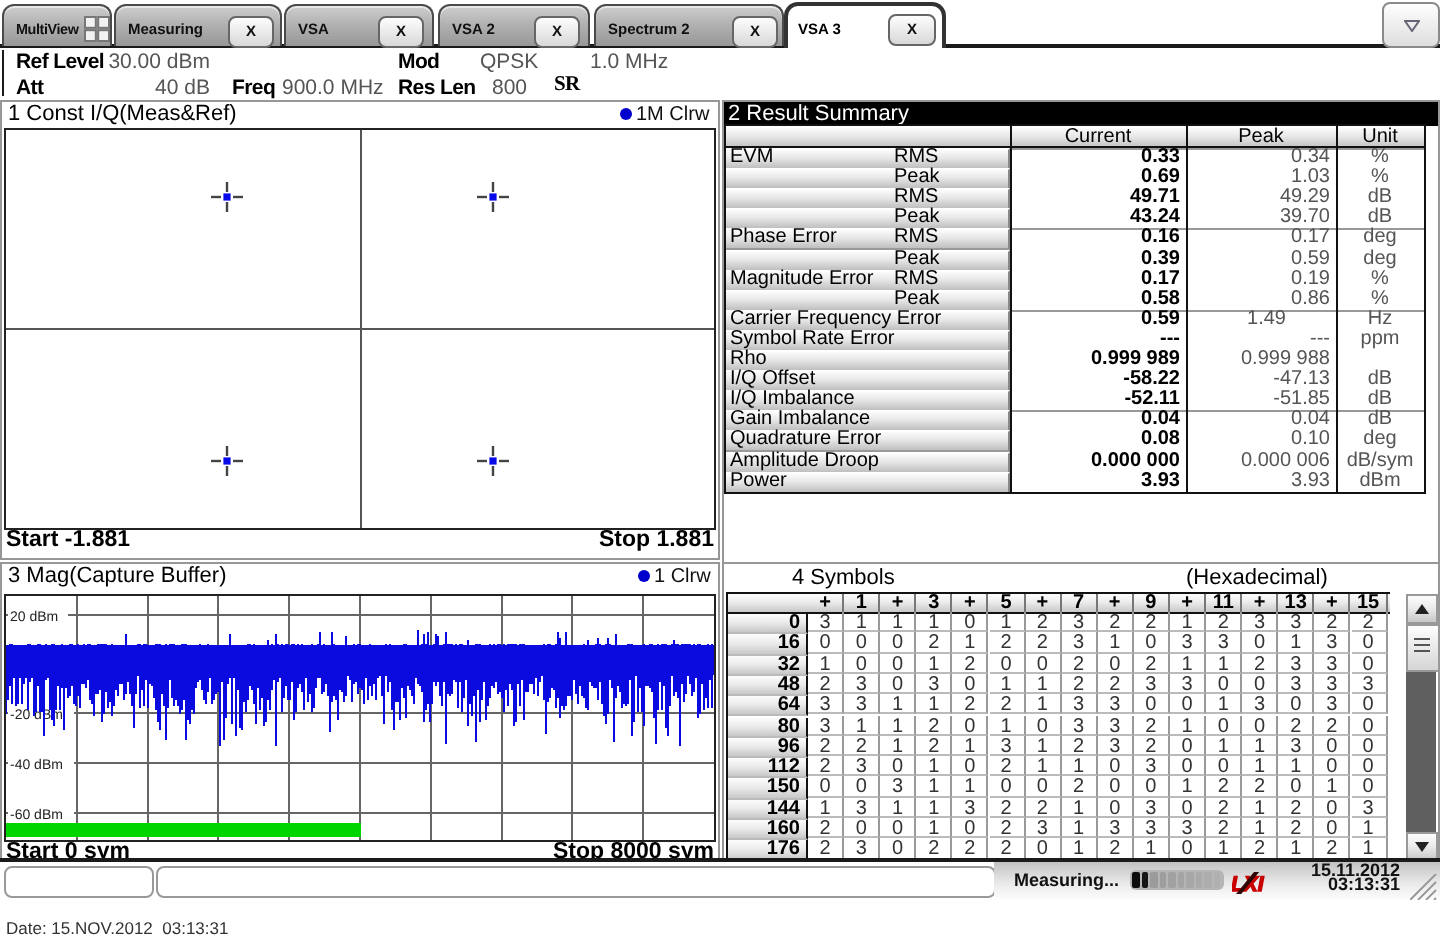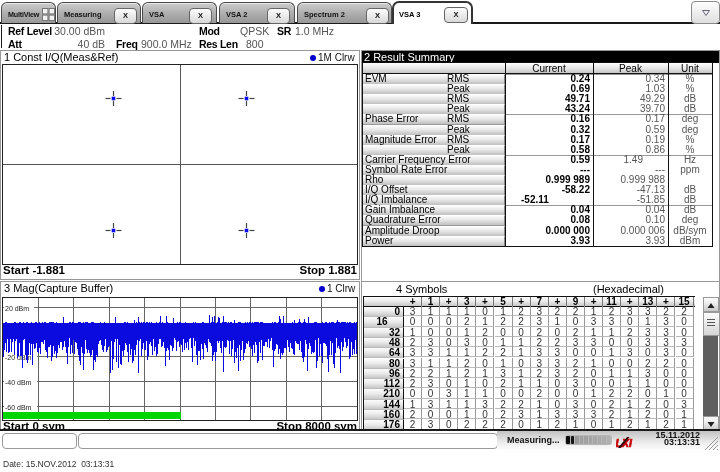--- a/index.html
+++ b/index.html
@@ -70,21 +70,21 @@
       <path d="M0.5 0.5 L7.5 0.5 L4 5.5 Z" fill="none" stroke="#667" stroke-width="1"></path>
     </svg>
 </div>
 
 <div id="info">
   <div class="abs" style="left:0.5px;top:0.5px;width:1.5px;height:23px;background:#1a1a1a;"></div>
   <b class="abs" style="left:8px;top:1px;">Ref Level</b>
     <span class="v abs" style="left:40px;top:1px;width:65px;text-align:right;">30.00 dBm</span>
   <b class="abs" style="left:199px;top:1px;">Mod</b>
     <span class="v abs" style="left:240px;top:1px;">QPSK</span>
-  <b class="abs" style="left:277px;top:1px;">SR</b>
+  <b class="abs" style="left:277px;top:13px;font-family:Liberation Serif, serif;">SR</b>
     <span class="v abs" style="left:295px;top:1px;">1.0 MHz</span>
   <b class="abs" style="left:8px;top:14px;">Att</b>
     <span class="v abs" style="left:40px;top:14px;width:65px;text-align:right;">40 dB</span>
   <b class="abs" style="left:116px;top:14px;">Freq</b>
     <span class="v abs" style="left:141px;top:14px;">900.0 MHz</span>
   <b class="abs" style="left:199px;top:14px;">Res Len</b>
     <span class="v abs" style="left:246px;top:14px;">800</span>
 </div>
 
 <div class="win" id="w1" style="left:0px;top:50px;width:358px;height:228px;">
@@ -133,21 +133,21 @@
   <div id="rs">
       <div class="abs" style="left:0px;top:11px;width:349px;height:183px;border:1px solid #111;background:#fff;font-size:10px;overflow:hidden;">
         <div class="abs btncell" style="left:0;top:0;width:349px;height:10.0px;"></div>
         <div class="abs" style="left:142px;top:-0.5px;width:88px;height:10.0px;text-align:center;">Current</div>
         <div class="abs" style="left:230px;top:-0.5px;width:75px;height:10.0px;text-align:center;">Peak</div>
         <div class="abs" style="left:305px;top:-0.5px;width:44px;height:10.0px;text-align:center;">Unit</div>
         <div class="abs" style="left:0;top:10.0px;width:349px;height:1px;background:#111;"></div>
         <div class="abs btncell" style="left:0;top:11.0px;width:141px;height:9.1px;border-right:1px solid #888;"></div>
         <div class="abs" style="left:2px;top:10.0px;width:130px;white-space:nowrap;">EVM</div>
         <div class="abs" style="left:84px;top:10.0px;">RMS</div>
-        <div class="abs" style="left:142px;top:10.0px;width:85px;text-align:right;font-weight:bold;">0.24</div>
+        <div class="abs" style="left:142px;top:10.0px;width:85px;text-align:right;font-weight:bold;">0.33</div>
         <div class="abs" style="left:230px;top:10.0px;width:72px;text-align:right;color:#555;">0.34</div>
         <div class="abs" style="left:305px;top:10.0px;width:44px;text-align:center;color:#555;">%</div>
         <div class="abs btncell" style="left:0;top:21.1px;width:141px;height:9.1px;border-right:1px solid #888;"></div>
         <div class="abs" style="left:84px;top:20.1px;">Peak</div>
         <div class="abs" style="left:142px;top:20.1px;width:85px;text-align:right;font-weight:bold;">0.69</div>
         <div class="abs" style="left:230px;top:20.1px;width:72px;text-align:right;color:#555;">1.03</div>
         <div class="abs" style="left:305px;top:20.1px;width:44px;text-align:center;color:#555;">%</div>
         <div class="abs btncell" style="left:0;top:31.2px;width:141px;height:9.1px;border-right:1px solid #888;"></div>
         <div class="abs" style="left:84px;top:30.2px;">RMS</div>
         <div class="abs" style="left:142px;top:30.2px;width:85px;text-align:right;font-weight:bold;">49.71</div>
@@ -160,21 +160,21 @@
         <div class="abs" style="left:305px;top:40.3px;width:44px;text-align:center;color:#555;">dB</div>
         <div class="abs" style="left:142px;top:51.4px;width:207px;height:1px;background:#999;"></div>
         <div class="abs btncell" style="left:0;top:51.4px;width:141px;height:9.1px;border-right:1px solid #888;"></div>
         <div class="abs" style="left:2px;top:50.4px;width:130px;white-space:nowrap;">Phase Error</div>
         <div class="abs" style="left:84px;top:50.4px;">RMS</div>
         <div class="abs" style="left:142px;top:50.4px;width:85px;text-align:right;font-weight:bold;">0.16</div>
         <div class="abs" style="left:230px;top:50.4px;width:72px;text-align:right;color:#555;">0.17</div>
         <div class="abs" style="left:305px;top:50.4px;width:44px;text-align:center;color:#555;">deg</div>
         <div class="abs btncell" style="left:0;top:61.5px;width:141px;height:9.1px;border-right:1px solid #888;"></div>
         <div class="abs" style="left:84px;top:60.5px;">Peak</div>
-        <div class="abs" style="left:142px;top:60.5px;width:85px;text-align:right;font-weight:bold;">0.32</div>
+        <div class="abs" style="left:142px;top:60.5px;width:85px;text-align:right;font-weight:bold;">0.39</div>
         <div class="abs" style="left:230px;top:60.5px;width:72px;text-align:right;color:#555;">0.59</div>
         <div class="abs" style="left:305px;top:60.5px;width:44px;text-align:center;color:#555;">deg</div>
         <div class="abs btncell" style="left:0;top:71.6px;width:141px;height:9.1px;border-right:1px solid #888;"></div>
         <div class="abs" style="left:2px;top:70.6px;width:130px;white-space:nowrap;">Magnitude Error</div>
         <div class="abs" style="left:84px;top:70.6px;">RMS</div>
         <div class="abs" style="left:142px;top:70.6px;width:85px;text-align:right;font-weight:bold;">0.17</div>
         <div class="abs" style="left:230px;top:70.6px;width:72px;text-align:right;color:#555;">0.19</div>
         <div class="abs" style="left:305px;top:70.6px;width:44px;text-align:center;color:#555;">%</div>
         <div class="abs btncell" style="left:0;top:81.7px;width:141px;height:9.1px;border-right:1px solid #888;"></div>
         <div class="abs" style="left:84px;top:80.7px;">Peak</div>
@@ -197,21 +197,21 @@
         <div class="abs" style="left:142px;top:111.0px;width:85px;text-align:right;font-weight:bold;">0.999 989</div>
         <div class="abs" style="left:230px;top:111.0px;width:72px;text-align:right;color:#555;">0.999 988</div>
         <div class="abs" style="left:305px;top:111.0px;width:44px;text-align:center;color:#555;"></div>
         <div class="abs btncell" style="left:0;top:122.1px;width:141px;height:9.1px;border-right:1px solid #888;"></div>
         <div class="abs" style="left:2px;top:121.1px;width:130px;white-space:nowrap;">I/Q Offset</div>
         <div class="abs" style="left:142px;top:121.1px;width:85px;text-align:right;font-weight:bold;">-58.22</div>
         <div class="abs" style="left:230px;top:121.1px;width:72px;text-align:right;color:#555;">-47.13</div>
         <div class="abs" style="left:305px;top:121.1px;width:44px;text-align:center;color:#555;">dB</div>
         <div class="abs btncell" style="left:0;top:132.2px;width:141px;height:9.1px;border-right:1px solid #888;"></div>
         <div class="abs" style="left:2px;top:131.2px;width:130px;white-space:nowrap;">I/Q Imbalance</div>
-        <div class="abs" style="left:142px;top:131.2px;width:85px;font-weight:bold;padding-left:16px;">-52.11</div>
+        <div class="abs" style="left:142px;top:131.2px;width:85px;text-align:right;font-weight:bold;">-52.11</div>
         <div class="abs" style="left:230px;top:131.2px;width:72px;text-align:right;color:#555;">-51.85</div>
         <div class="abs" style="left:305px;top:131.2px;width:44px;text-align:center;color:#555;">dB</div>
         <div class="abs" style="left:142px;top:142.3px;width:207px;height:1px;background:#999;"></div>
         <div class="abs btncell" style="left:0;top:142.3px;width:141px;height:9.1px;border-right:1px solid #888;"></div>
         <div class="abs" style="left:2px;top:141.3px;width:130px;white-space:nowrap;">Gain Imbalance</div>
         <div class="abs" style="left:142px;top:141.3px;width:85px;text-align:right;font-weight:bold;">0.04</div>
         <div class="abs" style="left:230px;top:141.3px;width:72px;text-align:right;color:#555;">0.04</div>
         <div class="abs" style="left:305px;top:141.3px;width:44px;text-align:center;color:#555;">dB</div>
         <div class="abs btncell" style="left:0;top:152.4px;width:141px;height:9.1px;border-right:1px solid #888;"></div>
         <div class="abs" style="left:2px;top:151.4px;width:130px;white-space:nowrap;">Quadrature Error</div>
@@ -307,21 +307,21 @@
         <div class="abs" style="left:166.7px;top:9.0px;width:18.1px;height:10.30px;text-align:center;color:#333;border-right:1px solid #999;border-bottom:1px solid #bbb;box-sizing:border-box;">3</div>
         <div class="abs" style="left:184.8px;top:9.0px;width:18.1px;height:10.30px;text-align:center;color:#333;border-right:1px solid #999;border-bottom:1px solid #bbb;box-sizing:border-box;">2</div>
         <div class="abs" style="left:202.9px;top:9.0px;width:18.1px;height:10.30px;text-align:center;color:#333;border-right:1px solid #999;border-bottom:1px solid #bbb;box-sizing:border-box;">2</div>
         <div class="abs" style="left:221.0px;top:9.0px;width:18.1px;height:10.30px;text-align:center;color:#333;border-right:1px solid #999;border-bottom:1px solid #bbb;box-sizing:border-box;">1</div>
         <div class="abs" style="left:239.1px;top:9.0px;width:18.1px;height:10.30px;text-align:center;color:#333;border-right:1px solid #999;border-bottom:1px solid #bbb;box-sizing:border-box;">2</div>
         <div class="abs" style="left:257.2px;top:9.0px;width:18.1px;height:10.30px;text-align:center;color:#333;border-right:1px solid #999;border-bottom:1px solid #bbb;box-sizing:border-box;">3</div>
         <div class="abs" style="left:275.3px;top:9.0px;width:18.1px;height:10.30px;text-align:center;color:#333;border-right:1px solid #999;border-bottom:1px solid #bbb;box-sizing:border-box;">3</div>
         <div class="abs" style="left:293.4px;top:9.0px;width:18.1px;height:10.30px;text-align:center;color:#333;border-right:1px solid #999;border-bottom:1px solid #bbb;box-sizing:border-box;">2</div>
         <div class="abs" style="left:311.5px;top:9.0px;width:18.1px;height:10.30px;text-align:center;color:#333;border-right:1px solid #999;border-bottom:1px solid #bbb;box-sizing:border-box;">2</div>
         <div class="abs sbtn" style="left:0;top:20.3px;width:39.0px;height:9.30px;border-right:1px solid #111;border-bottom:1px solid #bbb;"></div>
-        <div class="abs" style="left:0;top:19.3px;width:36.0px;text-align:center;font-weight:bold;">16</div>
+        <div class="abs" style="left:0;top:19.3px;width:36.0px;text-align:right;font-weight:bold;">16</div>
         <div class="abs" style="left:40.0px;top:19.3px;width:18.1px;height:10.30px;text-align:center;color:#333;border-right:1px solid #999;border-bottom:1px solid #bbb;box-sizing:border-box;">0</div>
         <div class="abs" style="left:58.1px;top:19.3px;width:18.1px;height:10.30px;text-align:center;color:#333;border-right:1px solid #999;border-bottom:1px solid #bbb;box-sizing:border-box;">0</div>
         <div class="abs" style="left:76.2px;top:19.3px;width:18.1px;height:10.30px;text-align:center;color:#333;border-right:1px solid #999;border-bottom:1px solid #bbb;box-sizing:border-box;">0</div>
         <div class="abs" style="left:94.3px;top:19.3px;width:18.1px;height:10.30px;text-align:center;color:#333;border-right:1px solid #999;border-bottom:1px solid #bbb;box-sizing:border-box;">2</div>
         <div class="abs" style="left:112.4px;top:19.3px;width:18.1px;height:10.30px;text-align:center;color:#333;border-right:1px solid #999;border-bottom:1px solid #bbb;box-sizing:border-box;">1</div>
         <div class="abs" style="left:130.5px;top:19.3px;width:18.1px;height:10.30px;text-align:center;color:#333;border-right:1px solid #999;border-bottom:1px solid #bbb;box-sizing:border-box;">2</div>
         <div class="abs" style="left:148.6px;top:19.3px;width:18.1px;height:10.30px;text-align:center;color:#333;border-right:1px solid #999;border-bottom:1px solid #bbb;box-sizing:border-box;">2</div>
         <div class="abs" style="left:166.7px;top:19.3px;width:18.1px;height:10.30px;text-align:center;color:#333;border-right:1px solid #999;border-bottom:1px solid #bbb;box-sizing:border-box;">3</div>
         <div class="abs" style="left:184.8px;top:19.3px;width:18.1px;height:10.30px;text-align:center;color:#333;border-right:1px solid #999;border-bottom:1px solid #bbb;box-sizing:border-box;">1</div>
         <div class="abs" style="left:202.9px;top:19.3px;width:18.1px;height:10.30px;text-align:center;color:#333;border-right:1px solid #999;border-bottom:1px solid #bbb;box-sizing:border-box;">0</div>
@@ -433,21 +433,21 @@
         <div class="abs" style="left:166.7px;top:81.1px;width:18.1px;height:10.30px;text-align:center;color:#333;border-right:1px solid #999;border-bottom:1px solid #bbb;box-sizing:border-box;">1</div>
         <div class="abs" style="left:184.8px;top:81.1px;width:18.1px;height:10.30px;text-align:center;color:#333;border-right:1px solid #999;border-bottom:1px solid #bbb;box-sizing:border-box;">0</div>
         <div class="abs" style="left:202.9px;top:81.1px;width:18.1px;height:10.30px;text-align:center;color:#333;border-right:1px solid #999;border-bottom:1px solid #bbb;box-sizing:border-box;">3</div>
         <div class="abs" style="left:221.0px;top:81.1px;width:18.1px;height:10.30px;text-align:center;color:#333;border-right:1px solid #999;border-bottom:1px solid #bbb;box-sizing:border-box;">0</div>
         <div class="abs" style="left:239.1px;top:81.1px;width:18.1px;height:10.30px;text-align:center;color:#333;border-right:1px solid #999;border-bottom:1px solid #bbb;box-sizing:border-box;">0</div>
         <div class="abs" style="left:257.2px;top:81.1px;width:18.1px;height:10.30px;text-align:center;color:#333;border-right:1px solid #999;border-bottom:1px solid #bbb;box-sizing:border-box;">1</div>
         <div class="abs" style="left:275.3px;top:81.1px;width:18.1px;height:10.30px;text-align:center;color:#333;border-right:1px solid #999;border-bottom:1px solid #bbb;box-sizing:border-box;">1</div>
         <div class="abs" style="left:293.4px;top:81.1px;width:18.1px;height:10.30px;text-align:center;color:#333;border-right:1px solid #999;border-bottom:1px solid #bbb;box-sizing:border-box;">0</div>
         <div class="abs" style="left:311.5px;top:81.1px;width:18.1px;height:10.30px;text-align:center;color:#333;border-right:1px solid #999;border-bottom:1px solid #bbb;box-sizing:border-box;">0</div>
         <div class="abs sbtn" style="left:0;top:92.4px;width:39.0px;height:9.30px;border-right:1px solid #111;border-bottom:1px solid #bbb;"></div>
-        <div class="abs" style="left:0;top:91.4px;width:36.0px;text-align:right;font-weight:bold;">210</div>
+        <div class="abs" style="left:0;top:91.4px;width:36.0px;text-align:right;font-weight:bold;">150</div>
         <div class="abs" style="left:40.0px;top:91.4px;width:18.1px;height:10.30px;text-align:center;color:#333;border-right:1px solid #999;border-bottom:1px solid #bbb;box-sizing:border-box;">0</div>
         <div class="abs" style="left:58.1px;top:91.4px;width:18.1px;height:10.30px;text-align:center;color:#333;border-right:1px solid #999;border-bottom:1px solid #bbb;box-sizing:border-box;">0</div>
         <div class="abs" style="left:76.2px;top:91.4px;width:18.1px;height:10.30px;text-align:center;color:#333;border-right:1px solid #999;border-bottom:1px solid #bbb;box-sizing:border-box;">3</div>
         <div class="abs" style="left:94.3px;top:91.4px;width:18.1px;height:10.30px;text-align:center;color:#333;border-right:1px solid #999;border-bottom:1px solid #bbb;box-sizing:border-box;">1</div>
         <div class="abs" style="left:112.4px;top:91.4px;width:18.1px;height:10.30px;text-align:center;color:#333;border-right:1px solid #999;border-bottom:1px solid #bbb;box-sizing:border-box;">1</div>
         <div class="abs" style="left:130.5px;top:91.4px;width:18.1px;height:10.30px;text-align:center;color:#333;border-right:1px solid #999;border-bottom:1px solid #bbb;box-sizing:border-box;">0</div>
         <div class="abs" style="left:148.6px;top:91.4px;width:18.1px;height:10.30px;text-align:center;color:#333;border-right:1px solid #999;border-bottom:1px solid #bbb;box-sizing:border-box;">0</div>
         <div class="abs" style="left:166.7px;top:91.4px;width:18.1px;height:10.30px;text-align:center;color:#333;border-right:1px solid #999;border-bottom:1px solid #bbb;box-sizing:border-box;">2</div>
         <div class="abs" style="left:184.8px;top:91.4px;width:18.1px;height:10.30px;text-align:center;color:#333;border-right:1px solid #999;border-bottom:1px solid #bbb;box-sizing:border-box;">0</div>
         <div class="abs" style="left:202.9px;top:91.4px;width:18.1px;height:10.30px;text-align:center;color:#333;border-right:1px solid #999;border-bottom:1px solid #bbb;box-sizing:border-box;">0</div>

